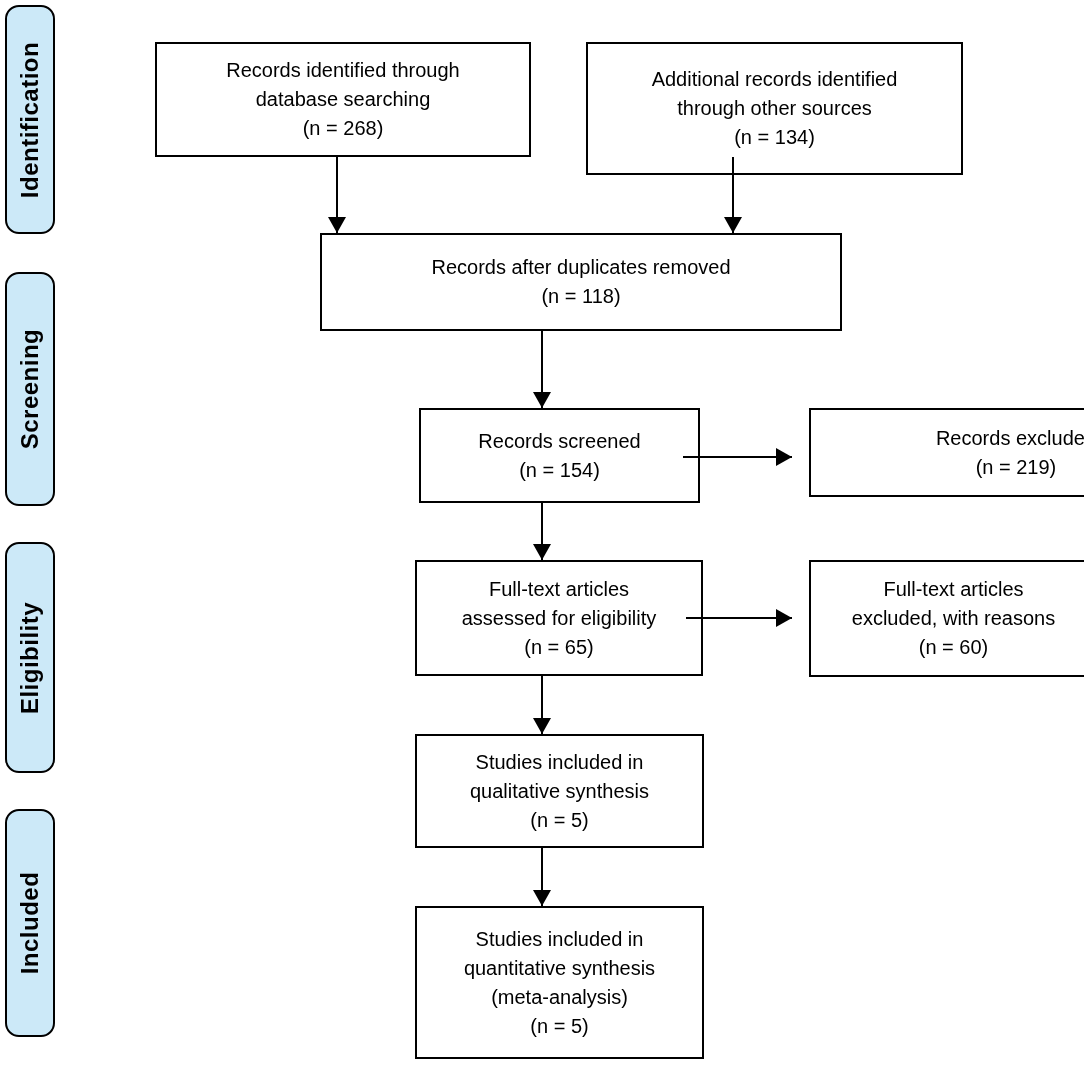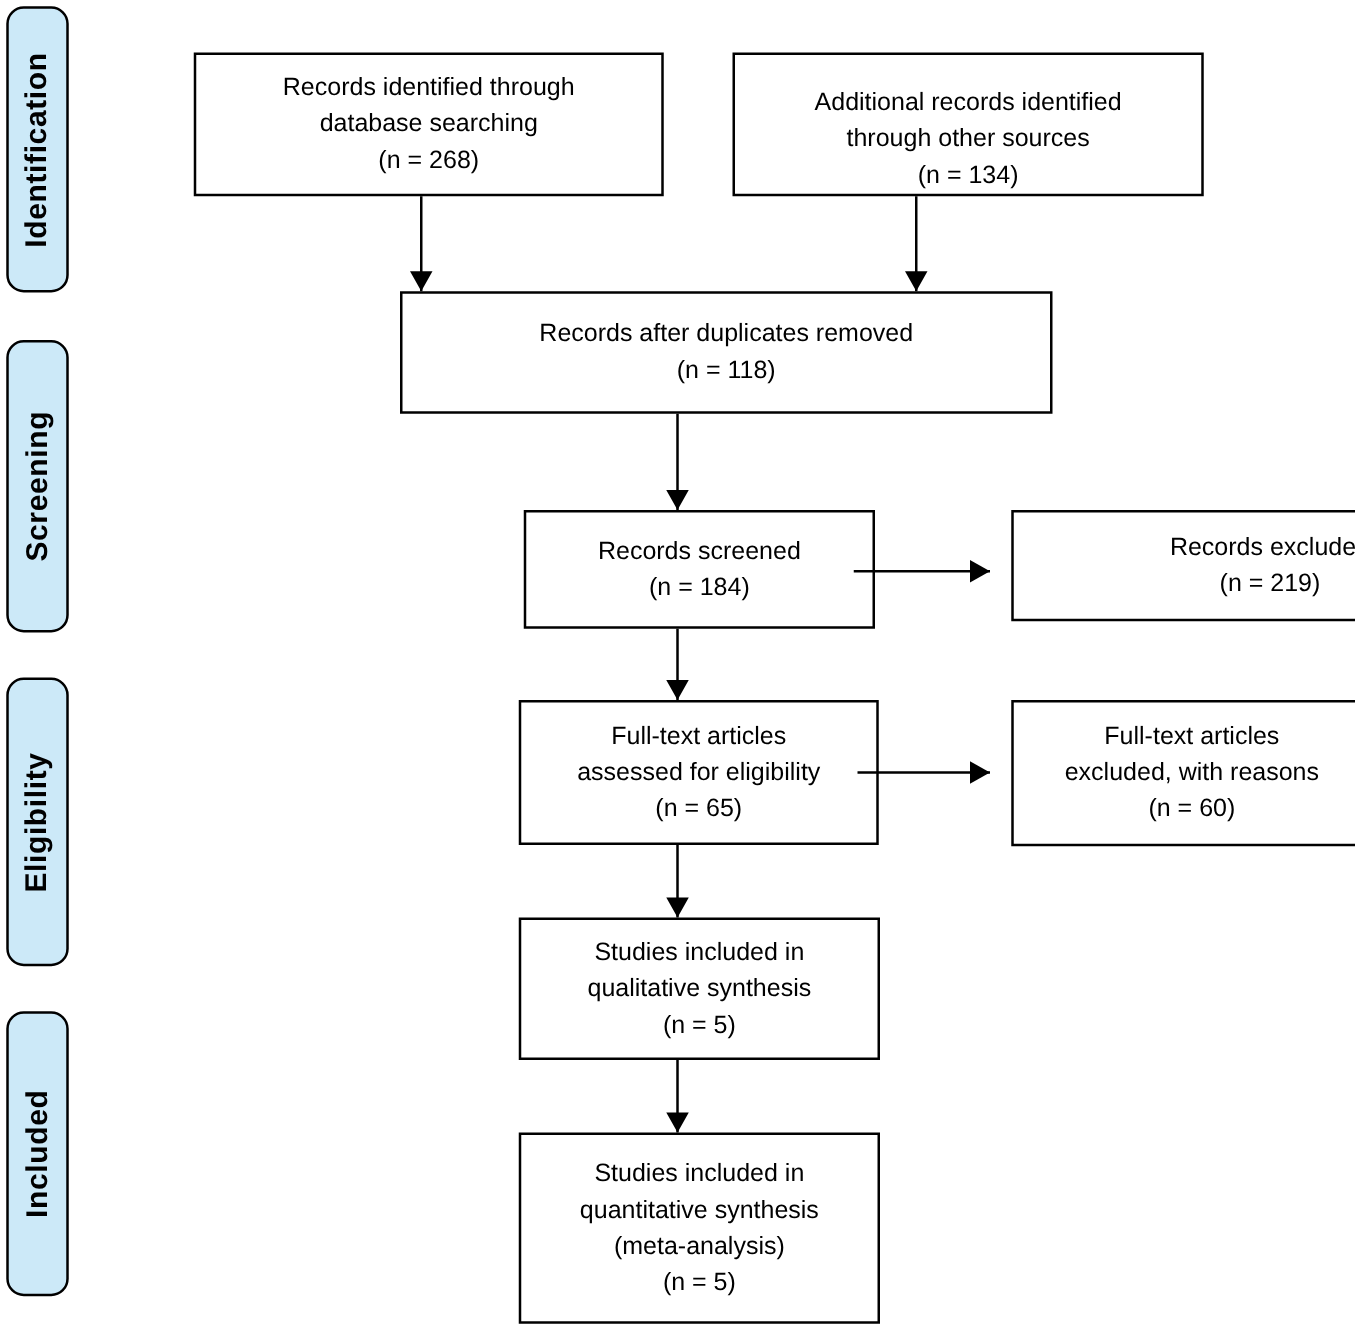--- a/index.html
+++ b/index.html
@@ -31,21 +31,21 @@
   
   .box{
     position:absolute; background:var(--box_fill); border:2px solid var(--box_border);
     display:flex; align-items:center; justify-content:center;margin-left:17px;
   }
   .box span{
     white-space:pre-line; text-align:center;
     font-size:20px; line-height:29px; color:var(--text);
   }
   .box-records-identified {left:138px; top:42px;  width:376px; height:115px;}
-  .box-additional-records {left:569px; top:42px;  width:377px; height:115px;align-items:flex-end;}
+  .box-additional-records {left:569px; top:42px;  width:377px; height:133px;}
   .box-duplicates-removed {left:303px; top:233px; width:522px; height:98px;}
   .box-records-screened   {left:402px; top:408px; width:281px; height:95px;}
   .box-records-excluded   {left:792px; top:408px; width:289px; height:89px;justify-content:flex-end;}
   .box-fulltext-assessed  {left:398px; top:560px; width:288px; height:116px;}
   .box-fulltext-excluded  {left:792px; top:560px; width:289px; height:117px;}
   .box-qualitative        {left:398px; top:734px; width:289px; height:114px;}
   .box-quantitative       {left:398px; top:906px; width:289px; height:153px;}
 
   
   .arrow-v{position:absolute; width:2px; background:var(--arrow);}
@@ -96,21 +96,21 @@
     <span>Additional records identified
 through other sources
 (n = 134)</span>
   </div>
   <div class="box box-duplicates-removed">
     <span>Records after duplicates removed
 (n = 118)</span>
   </div>
   <div class="box box-records-screened">
     <span>Records screened
-(n = 184)</span>
+(n = 154)</span>
   </div>
   <div class="box box-records-excluded">
     <span>Records excluded
 (n = 219)</span>
   </div>
   <div class="box box-fulltext-assessed">
     <span>Full-text articles
 assessed for eligibility
 (n = 65)</span>
   </div>

